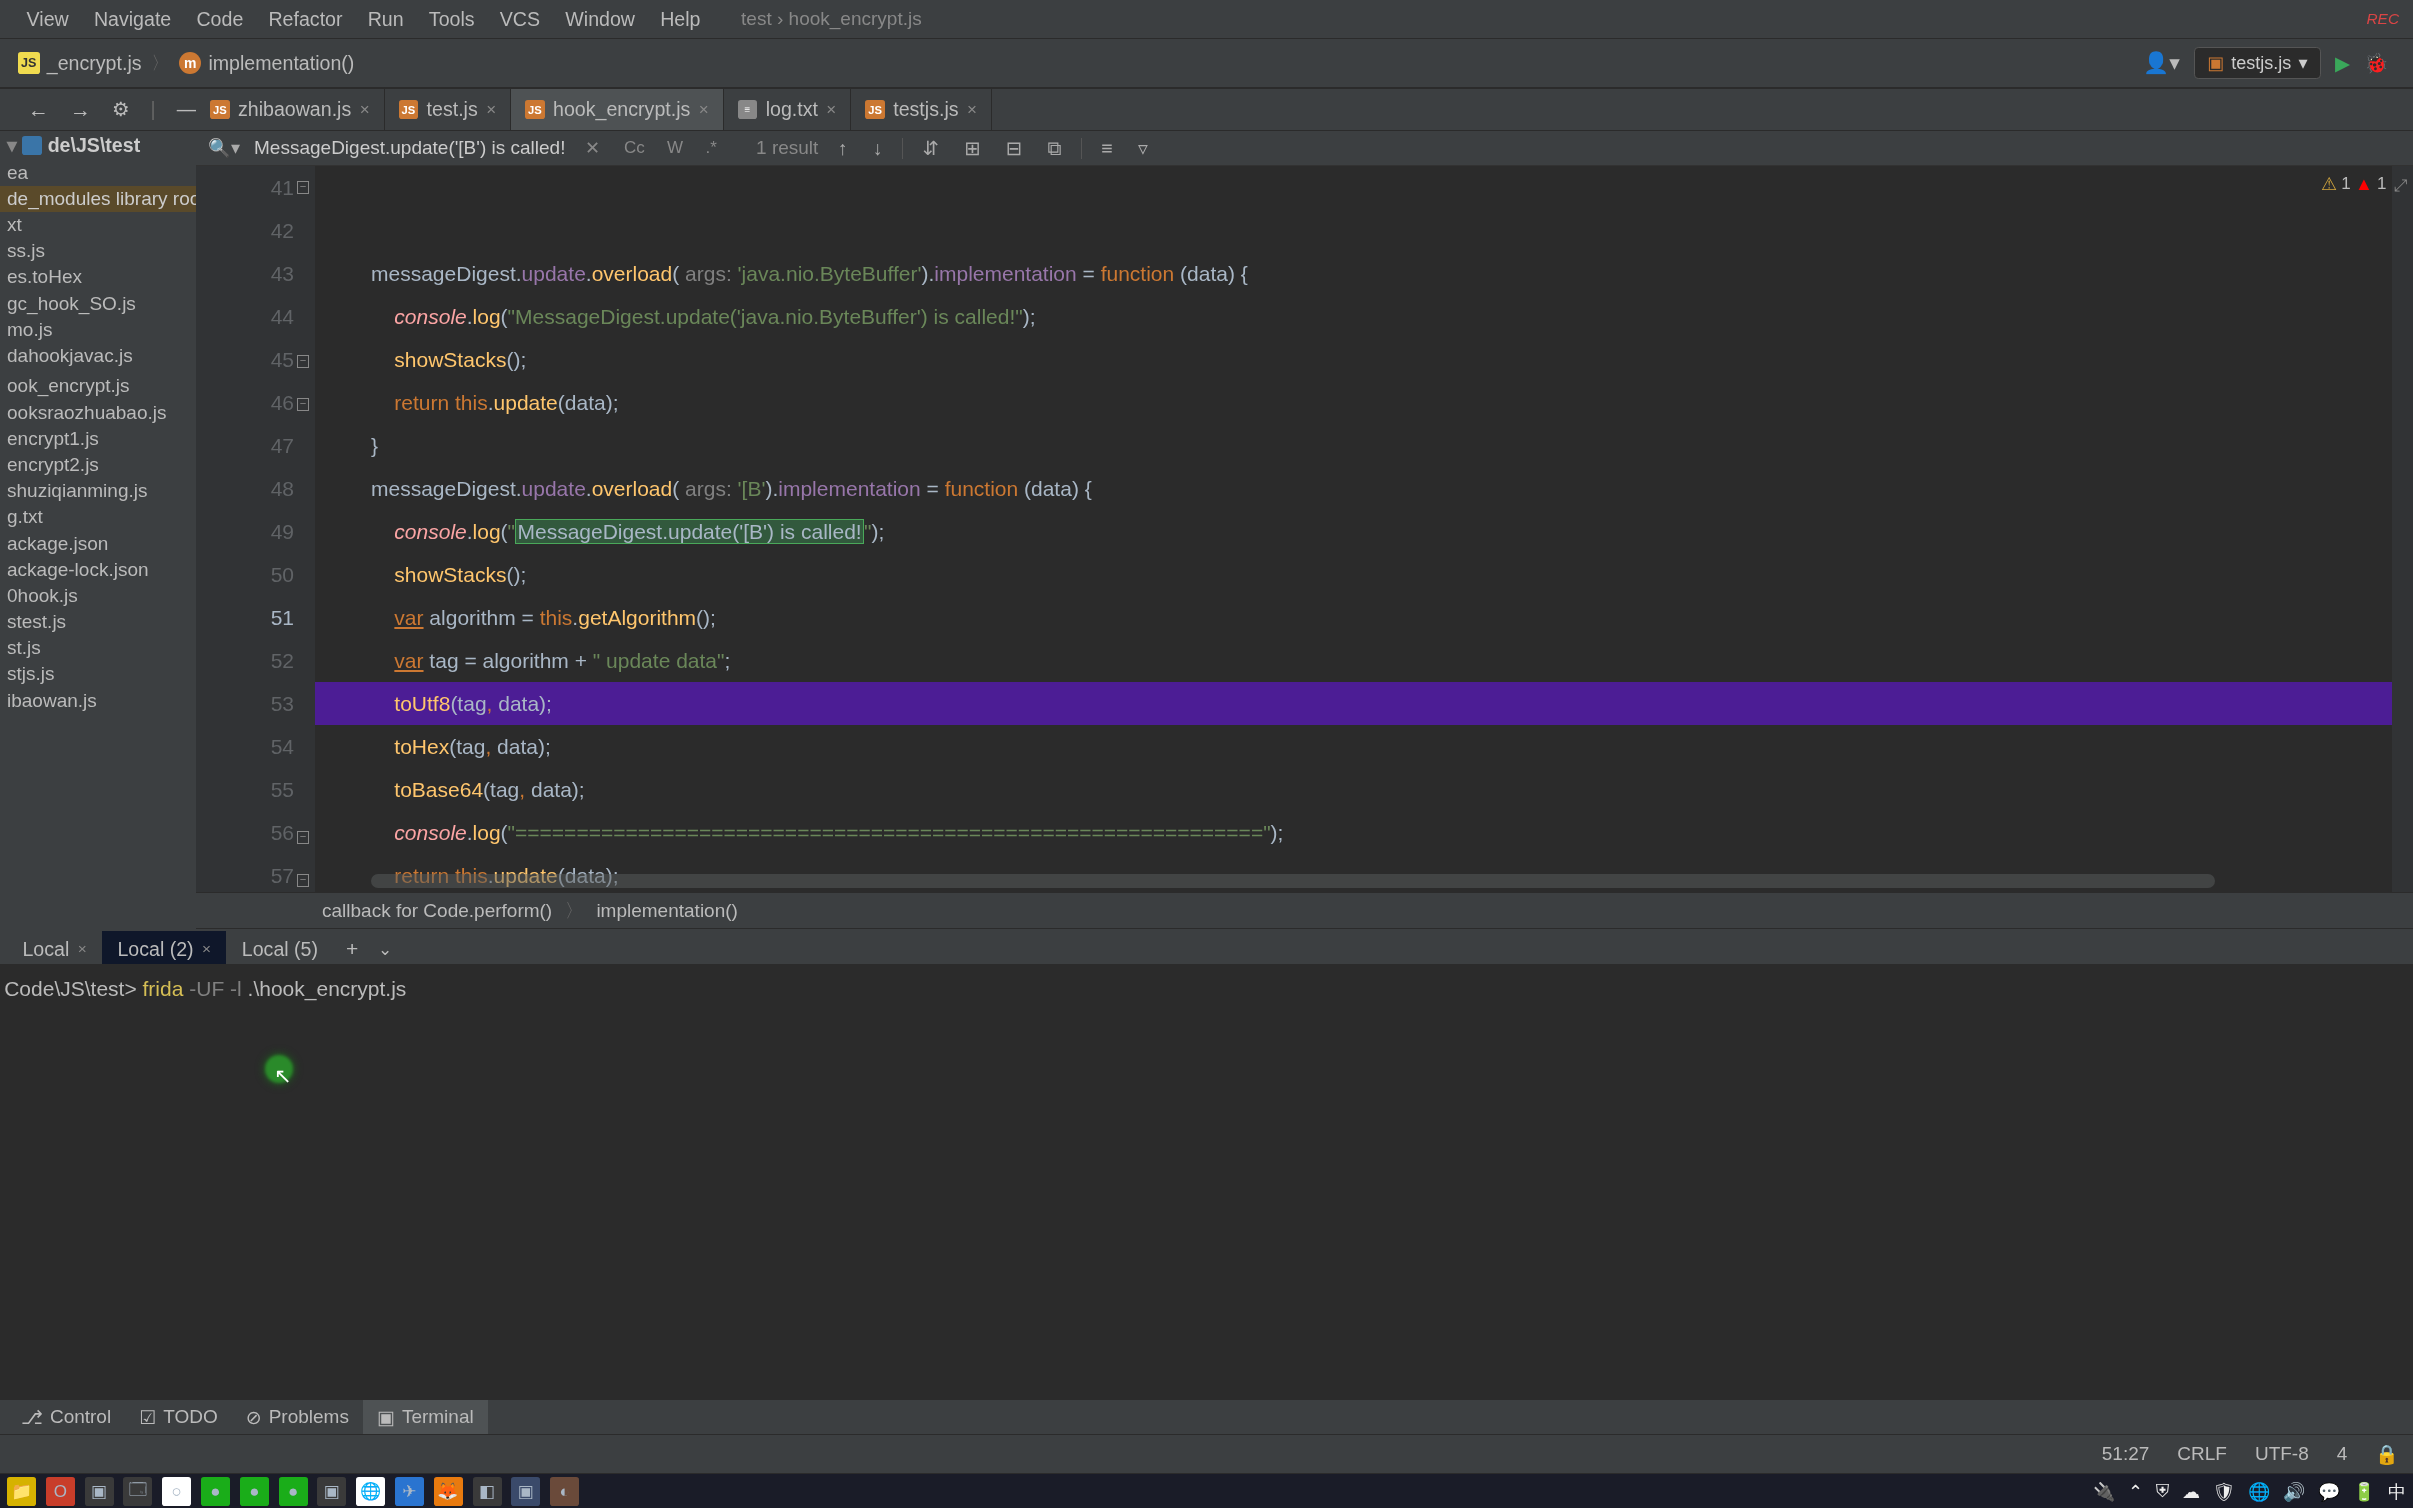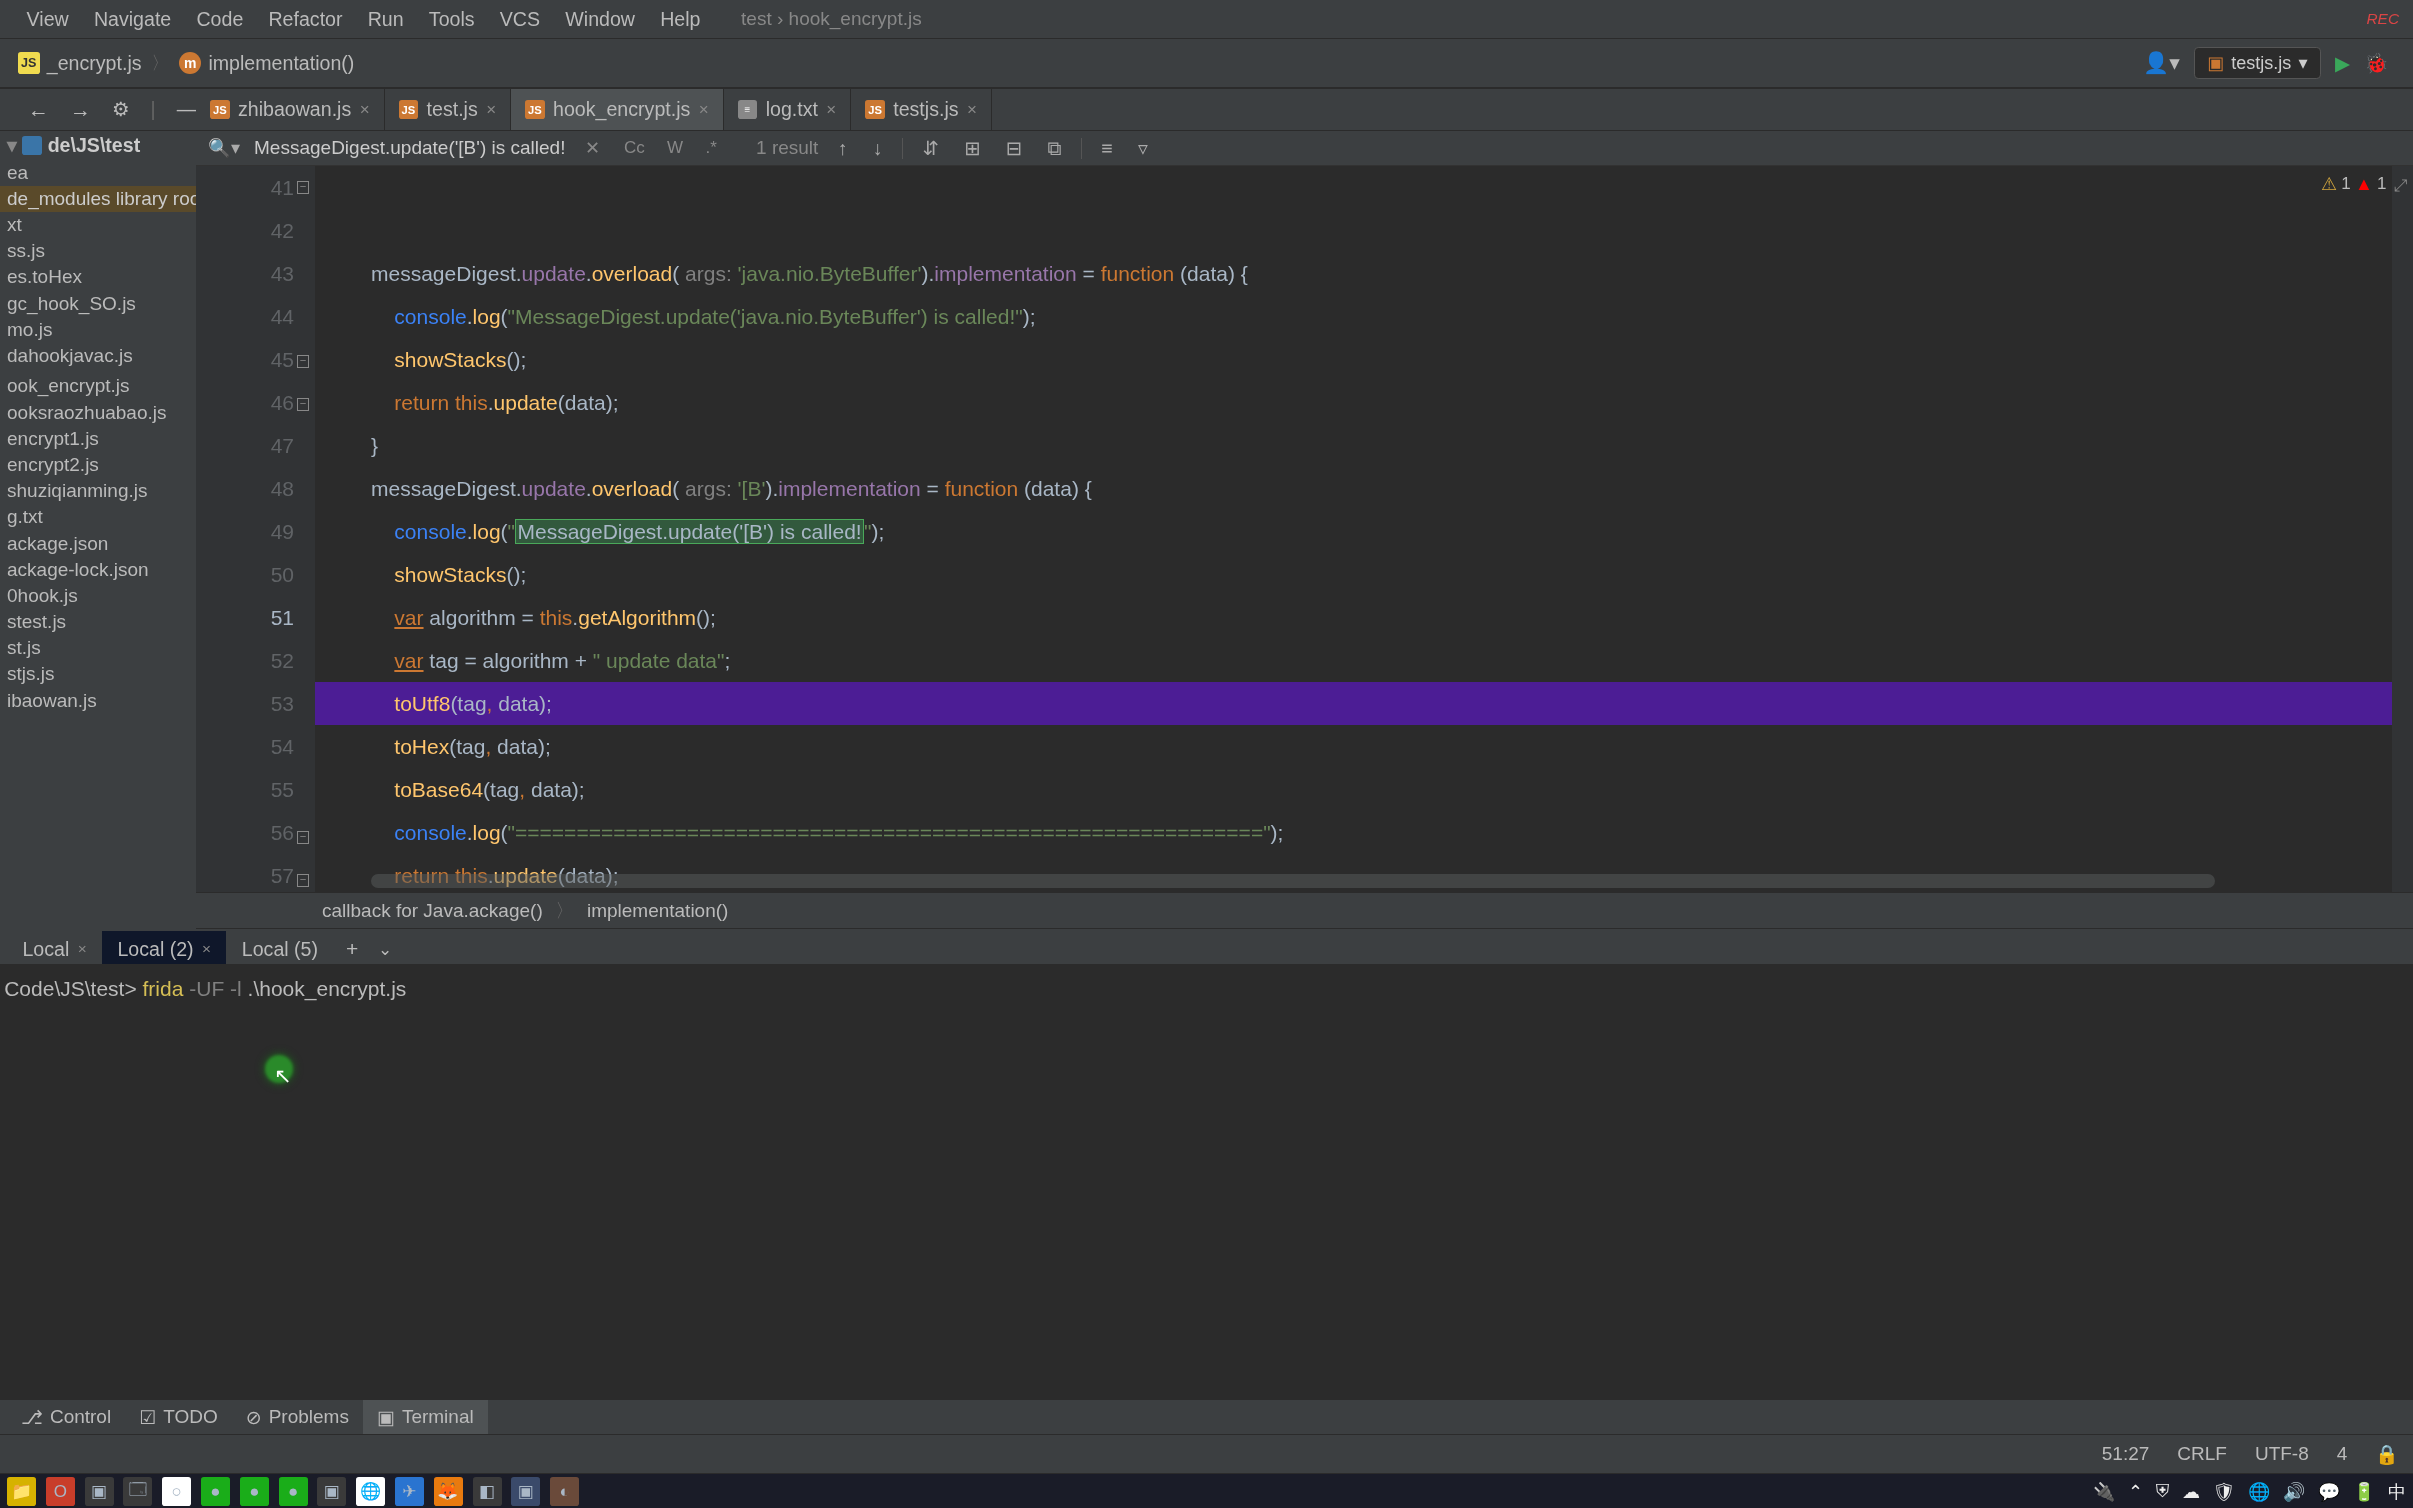--- a/index.html
+++ b/index.html
@@ -66,21 +66,21 @@
 .fold-mark { position: absolute; width: 12.6px; height: 12.6px; border: 0.7px solid #888; font-size: 11.2px; text-align: center; line-height: 9.8px; color: #888; left: 0; }
 
 .code { flex: 1; font-family: "Consolas", monospace; font-size: 21px; line-height: 43px; white-space: pre; padding-left: 0; position: relative; overflow: hidden; }
 .code .line { height: 43px; padding-left: 56px; }
 .code .line.current-line { background: #4c1d95; }
 .tok-kw { color: #cc7832; }
 .tok-field { color: #9876aa; }
 .tok-str { color: #6a8759; }
 .tok-func { color: #ffc66d; }
 .tok-comment { color: #808080; }
-.tok-console { color: #3b82f6; }
+.tok-console { color: #fca5a5; font-style: italic; }
 .tok-var { color: #cc7832; text-decoration: underline; }
 .highlight-match { background: #32593d; border: 1.4px solid #4aa85a; padding: 0 1.4px; }
 .code .scroll-thumb { position: absolute; bottom: 4.2px; left: 56px; width: 1844px; height: 14px; background: #5a5d5e; border-radius: 7px; opacity: 0.5; }
 .editor-stripe { position: absolute; right: 0; top: 166px; width: 21px; height: 726px; background: #313335; }
 .editor-stripe .warn { position: absolute; right: 26.5px; top: 7px; font-size: 18px; display:flex; align-items:center; gap:4.2px; }
 .editor-stripe .warn .tri { color: #d6a83e; }
 .editor-stripe .warn .cnt { color: #bbb; font-size: 17px; }
 .editor-stripe .err { color: #ff0000; }
 .editor-stripe .expand-icn { position: absolute; right: 5.6px; top: 9.8px; color: #888; font-size: 17px;}
 
@@ -285,21 +285,21 @@
   <span class="warn">
     <span class="tri">⚠</span>
         <span class="cnt">1</span>
     <span class="err">▲</span>
         <span class="cnt">1</span>
   </span>
   <span class="expand-icn">⤢</span>
 </div>
 
 <div class="ed-breadcrumb">
-  <span>callback for Java.ackage()</span>
+  <span>callback for Code.perform()</span>
   <span class="bsep">〉</span>
   <span>implementation()</span>
 </div>
 
 <div class="terminal-tabs" id="term-tabs">
 <div class="term-tab">
         <span>Local</span>
         <span class="tx">×</span>
       </div>
       <div class="term-tab active">

